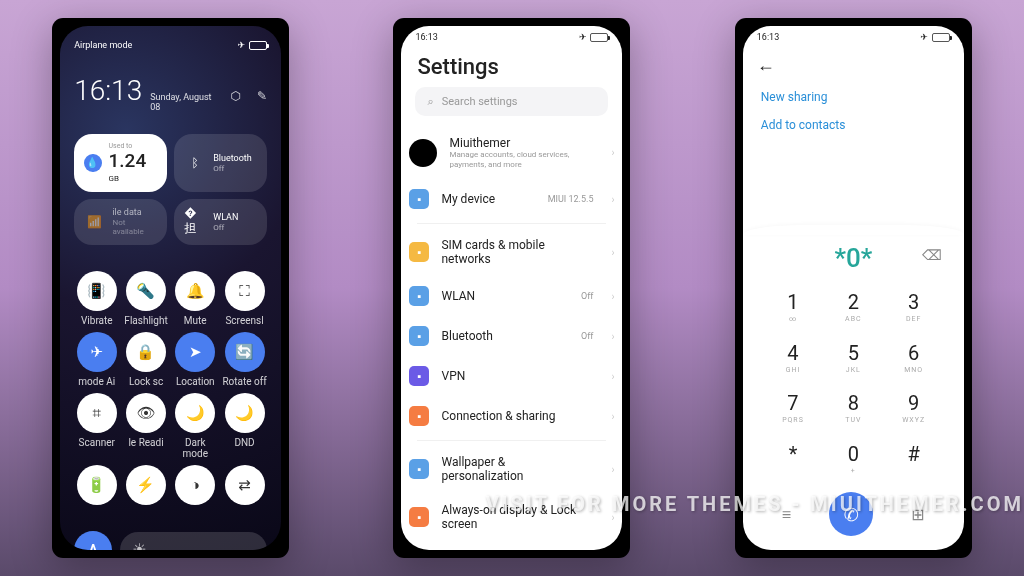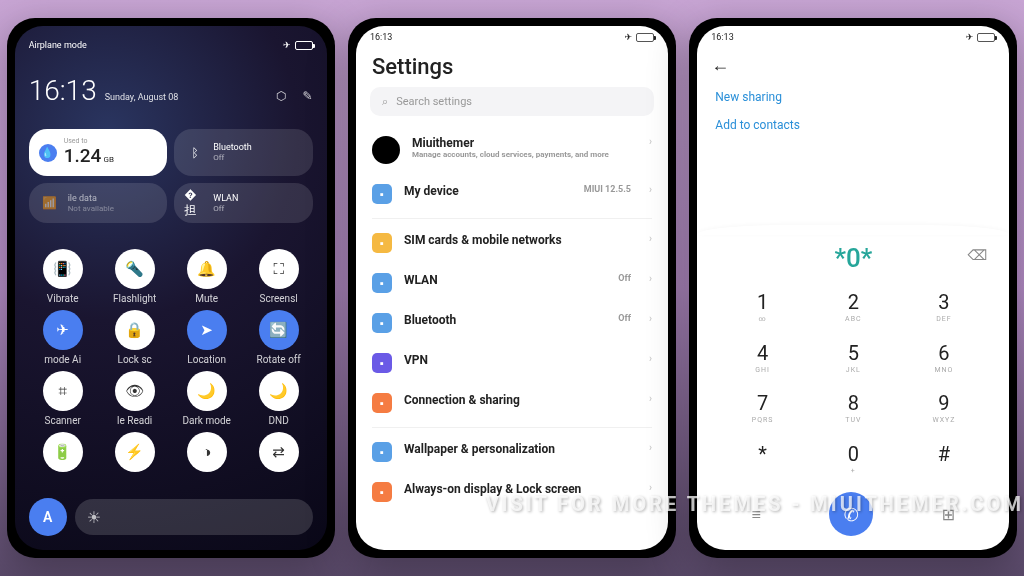--- a/index.html
+++ b/index.html
@@ -1,17 +1,17 @@
 <!DOCTYPE html>
 <html><head>
 <meta charset="utf-8">
 <style>
 * { margin: 0; padding: 0; box-sizing: border-box; font-family: -apple-system, BlinkMacSystemFont, "Segoe UI", Roboto, sans-serif; }
 body { width: 1024px; height: 576px; background: linear-gradient(180deg, #c8a5d4 0%, #b28bc4 50%, #5a4a6a 100%); display: flex; justify-content: space-around; align-items: center; position: relative; }
-.phone { width: 328px; height: 540px; background: #000; border-radius: 28px; padding: 8px; position: relative; box-shadow: 0 10px 40px rgba(0,0,0,0.3); }
+.phone { width: 237px; height: 540px; background: #000; border-radius: 11px; padding: 8px; position: relative; box-shadow: 0 10px 40px rgba(0,0,0,0.3); }
 .screen { width: 100%; height: 100%; border-radius: 28px; overflow: hidden; position: relative; }
 .watermark { position: absolute; bottom: 60px; left: 11px; right: 0; text-align: right; color: rgba(255,255,255,0.75); font-size: 20px; font-weight: 700; letter-spacing: 3px; text-shadow: 1px 1px 3px rgba(0,0,0,0.3); pointer-events:none; }
 
 
 .p1-screen { background: radial-gradient(circle at 30% 20%, #2a3560 0%, #1a1530 40%, #0a0818 100%); color: #fff; padding: 14px 14px 8px; display: flex; flex-direction: column; gap: 16px; }
 .p1-top { font-size: 9px; display: flex; justify-content: space-between; align-items: center; margin-bottom: 8px; }
 .p1-time-row { display: flex; align-items: baseline; gap: 8px; margin-bottom:6px; }
 .p1-time { font-size: 28px; font-weight: 300; }
 .p1-date { font-size: 9px; opacity: 0.85; flex:1; }
 .p1-tiles { display: grid; grid-template-columns: 1fr 1fr; gap: 7px; margin-bottom: 10px; }
@@ -35,21 +35,21 @@
 .batt { width:18px; height:9px; border:1px solid currentColor; border-radius:2px; position:relative; margin-left:4px; }
 .batt::after { content:''; position:absolute; right:-3px; top:2px; width:2px; height:4px; background:currentColor; border-radius:0 1px 1px 0; }
 .batt-fill { background:#4caf50; height:100%; width:60%; border-radius:1px; }
 
 
 .p2-screen { background:#fff; color:#222; display:flex; flex-direction:column; }
 .p2-status { display:flex; justify-content:space-between; padding:6px 14px 2px; font-size:9px; }
 .p2-head { padding: 10px 16px 8px; font-size:22px; font-weight:500; }
 .p2-search { margin:0 14px 10px; background:#f4f4f6; border-radius:10px; padding:8px 12px; font-size:11px; color:#999; display:flex; align-items:center; gap:8px; }
 .p2-list { flex:1; overflow:hidden; }
-.p2-item { display:flex; align-items:flex-start; padding:10px 16px; gap:12px;font-weight:bold; }
+.p2-item { display:flex; align-items:center; padding:10px 8px; gap:12px; }
 .p2-ico { width:20px; height:20px; border-radius:5px; display:flex; align-items:center; justify-content:center; font-size:11px; color:#fff; flex-shrink:0; }
 .p2-text { flex:1; display:flex; flex-direction:column; }
 .p2-title { font-size:12px; }
 .p2-sub { font-size:8px; color:#999; line-height:1.2; }
 .p2-right { font-size:9px; color:#999; }
 .p2-chev { color:#ccc; font-size:10px; margin-left:6px; }
 .p2-div { height:1px; background:#f0f0f0; margin:4px 16px; }
 .avatar { width:28px; height:28px; border-radius:50%; background:#000; flex-shrink:0; }
 
 

